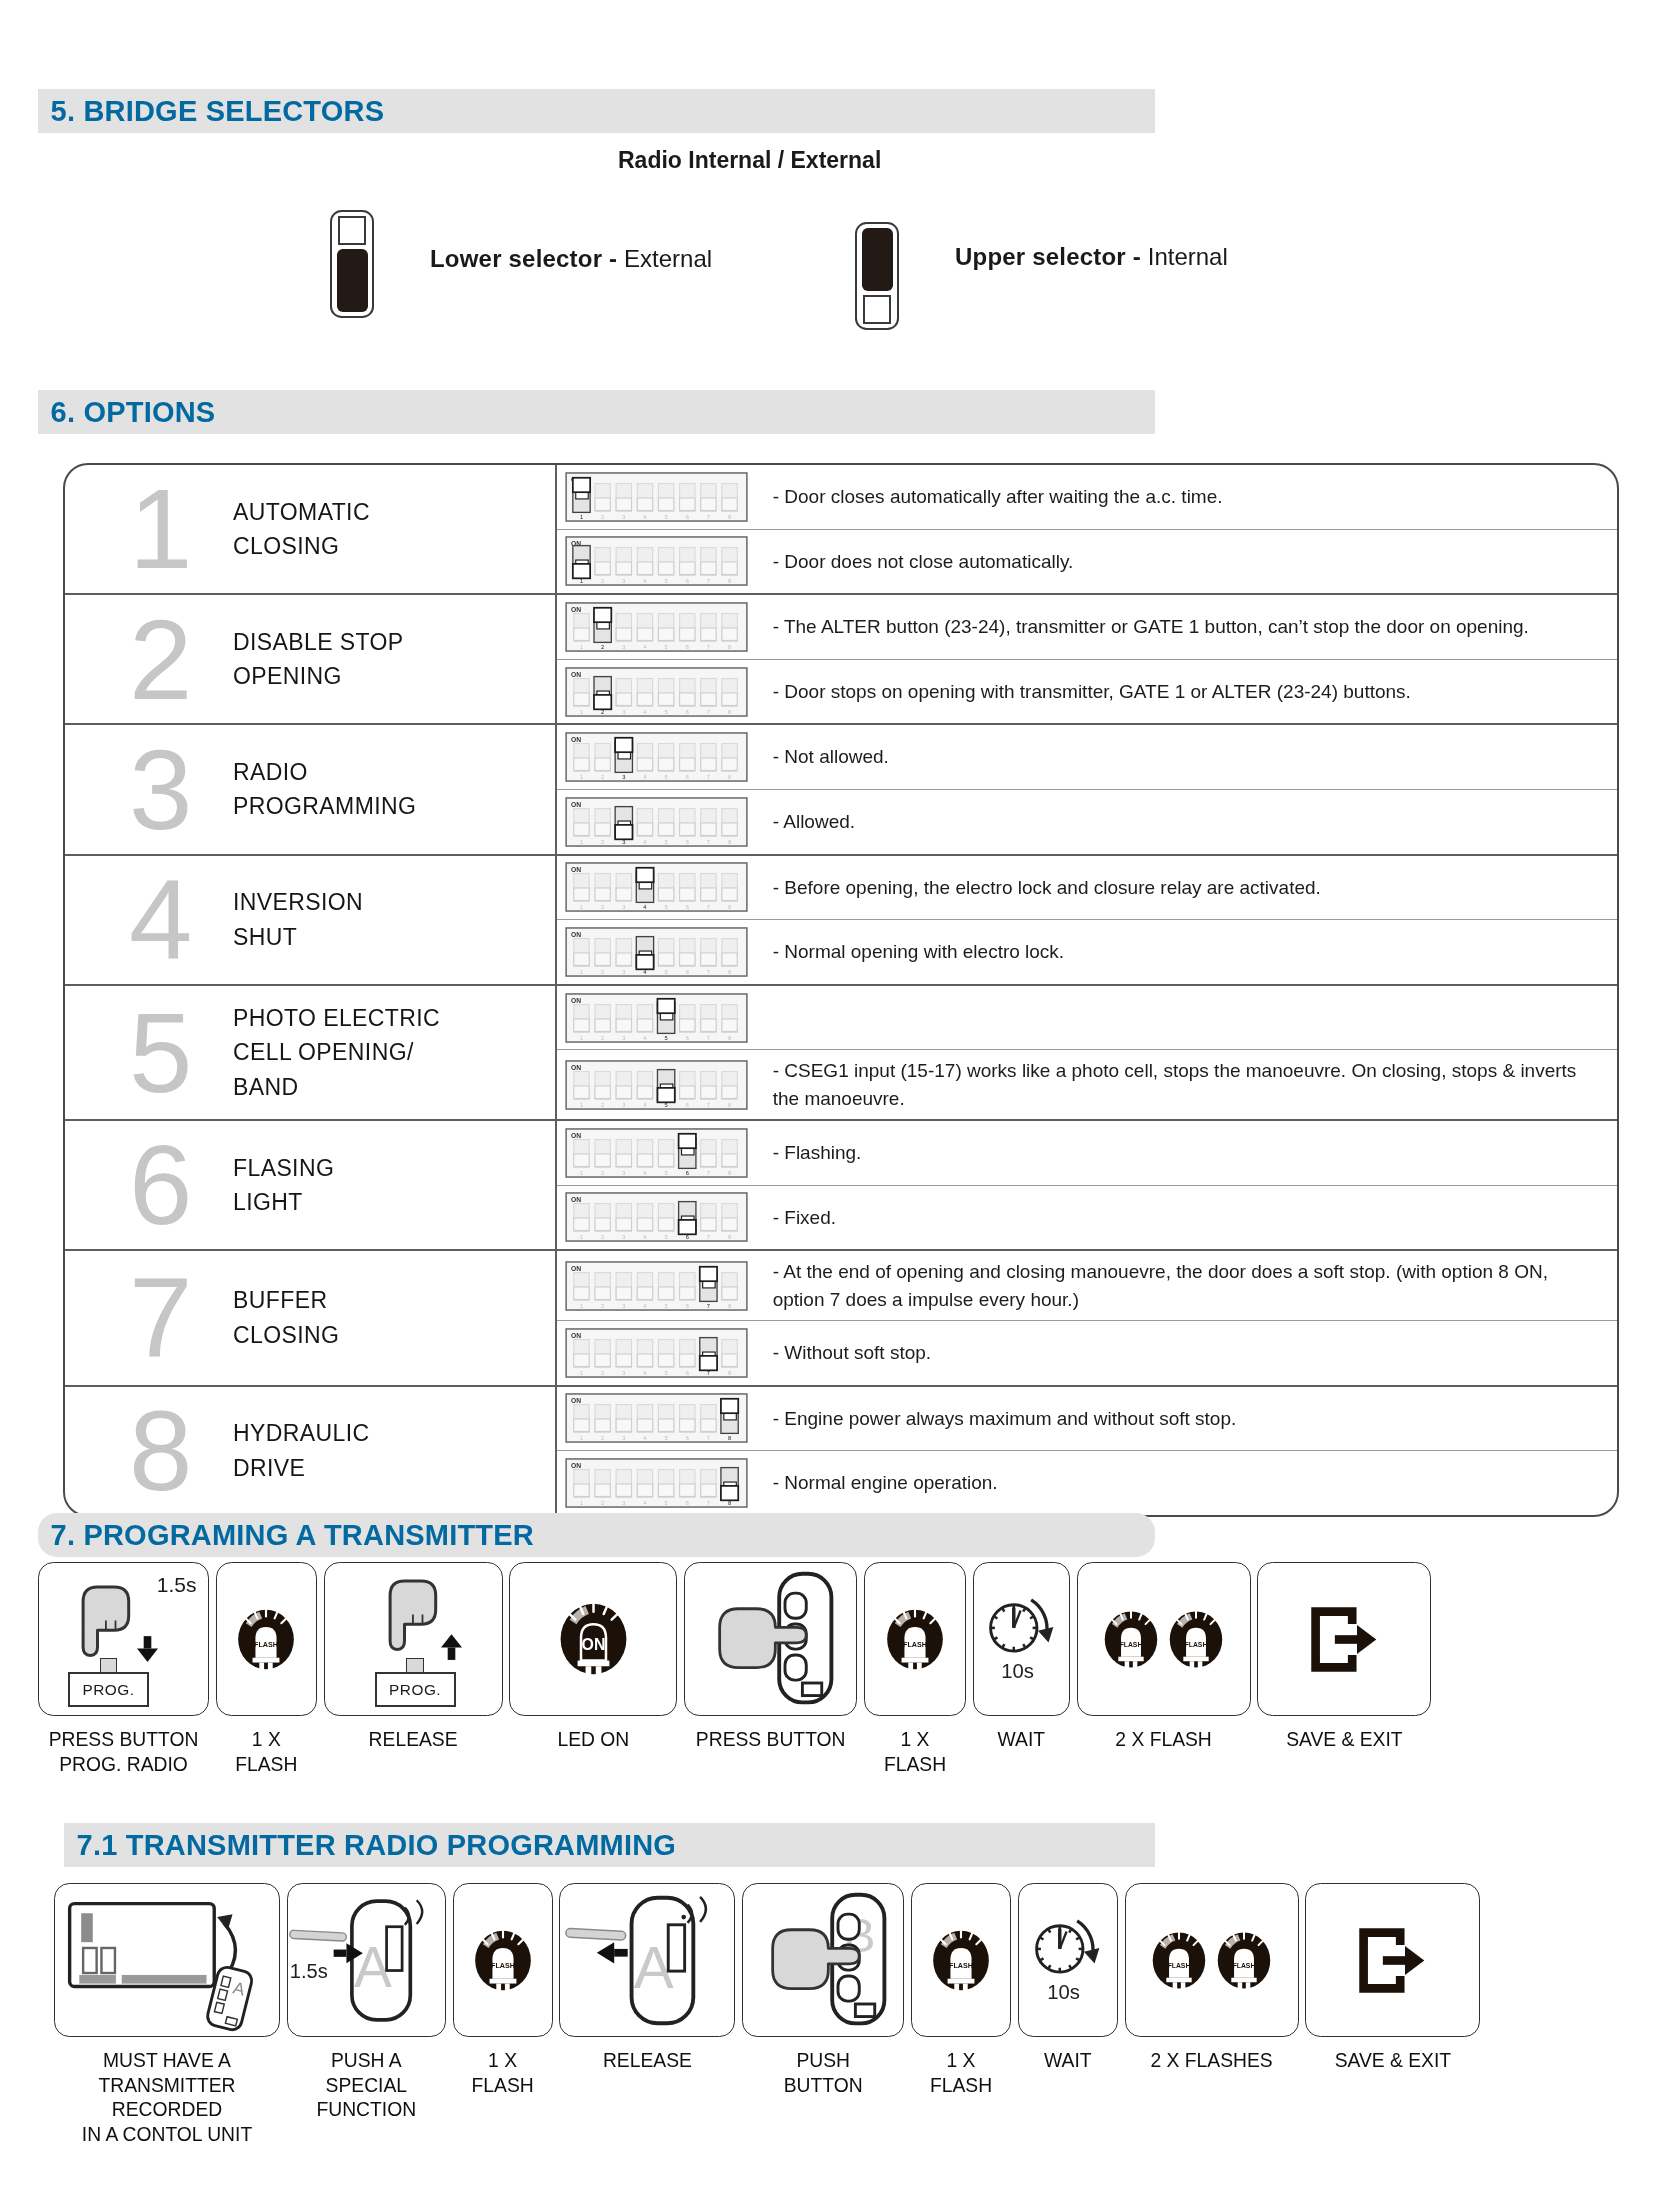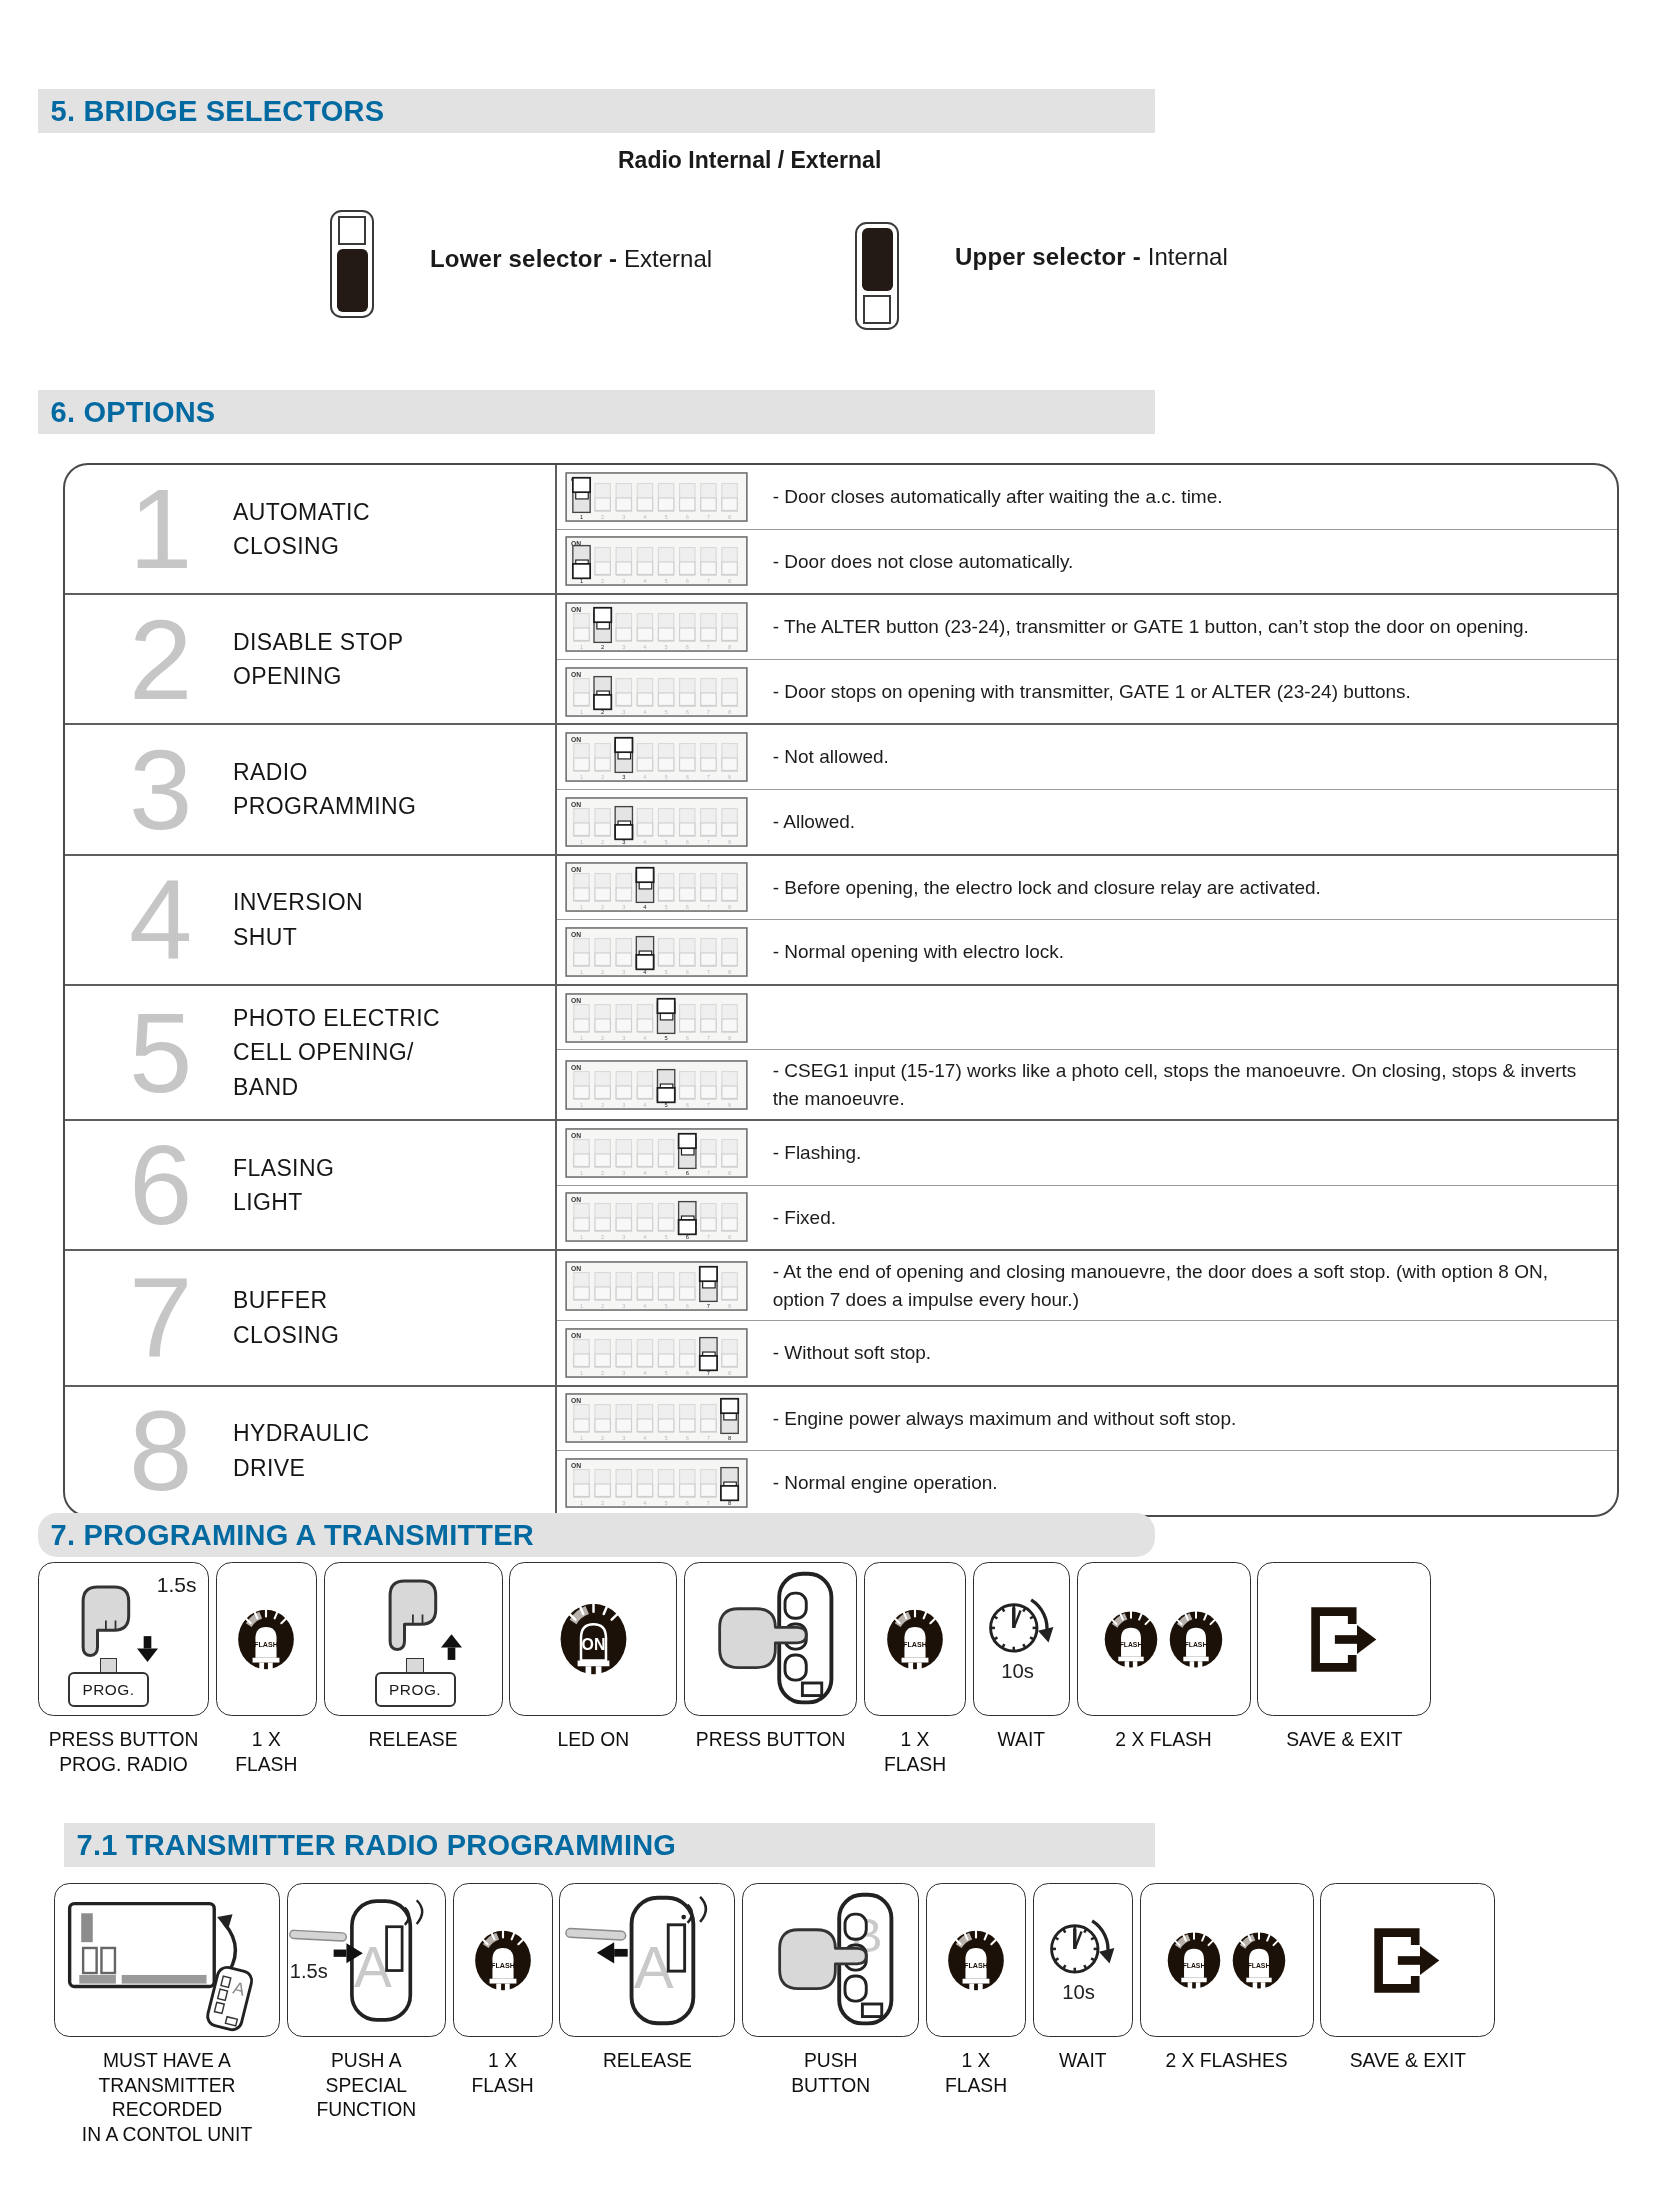--- a/index.html
+++ b/index.html
@@ -40,21 +40,21 @@
   .step{position:relative;margin-right:6.8px;flex-shrink:0;}
   .sbox{width:100%;height:154px;border:1.9px solid #2f2f2f;border-radius:15.4px;background:#fff;
         position:relative;box-sizing:border-box;display:flex;align-items:center;justify-content:center;overflow:visible;}
   .slabel{position:absolute;top:166px;left:50%;transform:translateX(-50%);width:max-content;max-width:251px;
         text-align:center;font-size:19.3px;line-height:1.28;white-space:pre-line;color:#101010;}
   .ic-rel{position:absolute;inset:0;}
   .ic-abs{position:absolute;}
   .time-label{position:absolute;font-size:21px;color:#1a1a1a;}
   .prog-button{position:absolute;display:flex;flex-direction:column;align-items:center;}
   .prog-stem{width:17.4px;height:14.5px;background:#d9d9d9;border:1.9px solid #333;border-bottom:none;box-sizing:border-box;}
-  .prog-plate{width:77px;height:31px;border:2.4px solid #333;border-radius:6px;background:#fff;
+  .prog-plate{width:77px;height:31px;border:2.4px solid #333;border-radius:0;background:#fff;
         font-size:15.4px;display:flex;align-items:center;justify-content:center;letter-spacing:0.5px;}
   .led-pair{display:flex;gap:5.8px;align-items:center;}
 </style>
 </head>
 <body>
 
 <div class="page">
   <div class="hbar" id="bar5">5. BRIDGE SELECTORS</div>
   <div id="radio-title">Radio Internal / External</div>
   <div id="sel-groups">
@@ -1057,21 +1057,21 @@
     <g transform="rotate(3 8 46)">
               <rect x="2" y="42" width="62" height="9" rx="4.5" fill="#d4d4d4" stroke="#8a8a8a" stroke-width="1.5"></rect>
             </g>
     <polygon points="52,56 34,67 52,78" fill="#111"></polygon>
             <rect x="52" y="63" width="14" height="8" fill="#111"></rect>
             <circle cx="124" cy="30" r="2.4" fill="#222"></circle>
           </svg>
         </div>
       <div class="slabel">RELEASE</div>
       </div>
-      <div class="step" style="width: 177px;">
+      <div class="step" style="width: 162px;">
         <div class="sbox">
           <svg width="145" height="145" viewBox="0 0 150 150">
     <rect x="84" y="7" width="54" height="133" rx="24" fill="#fff" stroke="#222" stroke-width="4"></rect>
             <text x="112" y="66" text-anchor="middle" font-size="50" fill="#cacaca">B</text>
     <g fill="#fff" stroke="#222" stroke-width="3">
       <rect x="90" y="27" width="22" height="26" rx="10"></rect>
               <rect x="90" y="59" width="22" height="26" rx="10"></rect>
       <rect x="90" y="91" width="22" height="26" rx="10"></rect>
               <rect x="108" y="120" width="20" height="13"></rect>
             </g>

